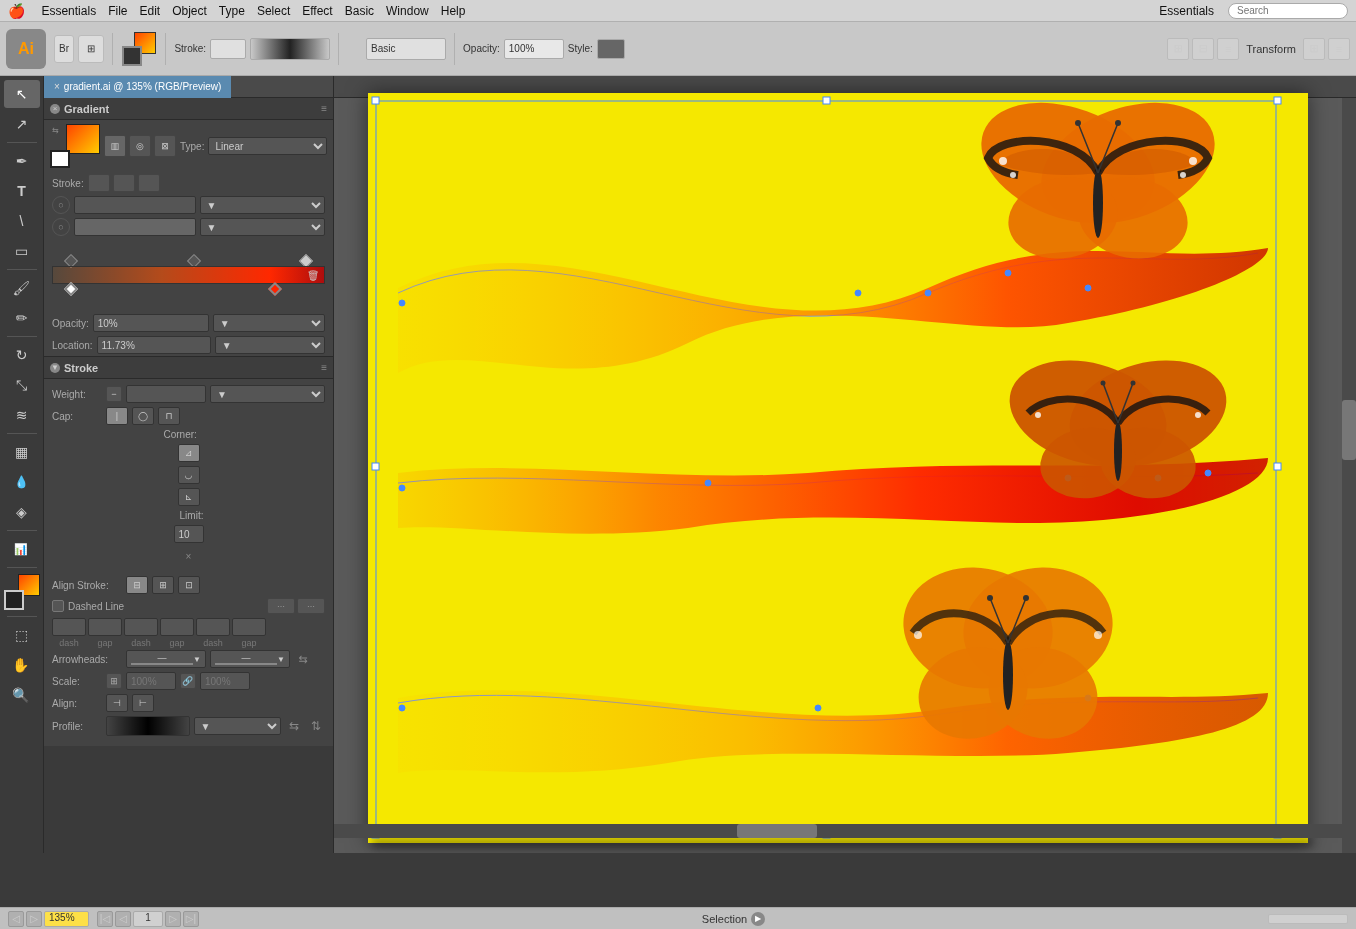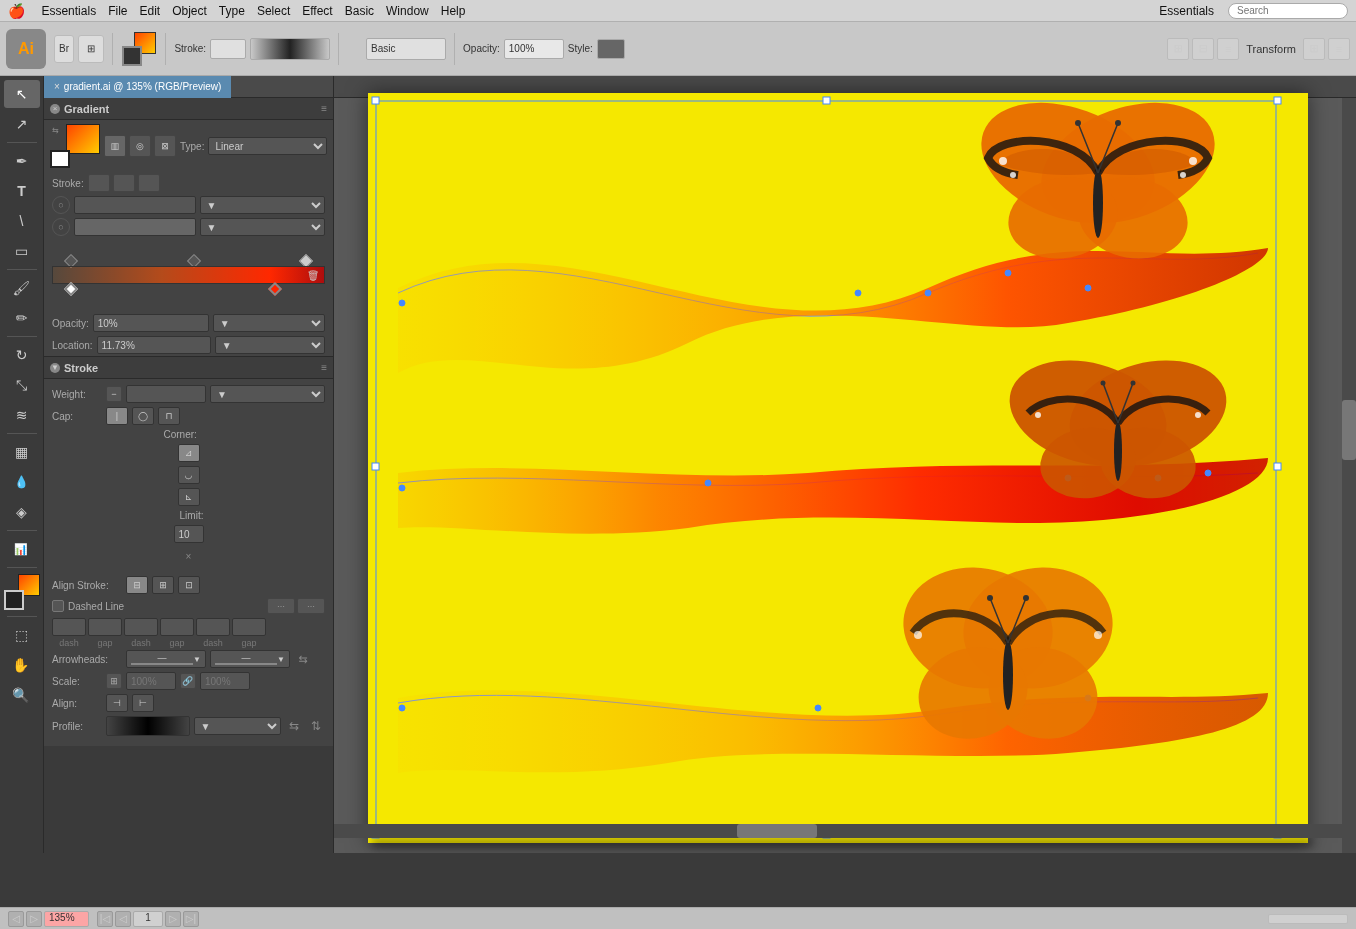--- a/index.html
+++ b/index.html
@@ -122,21 +122,21 @@
     .profile-label { font-size: 10px; color: #aaa; width: 50px; }
 
     
     .statusbar {
       width: 100%; height: 22px; background: #c0c0c0;
       display: flex; align-items: center; padding: 0 8px; gap: 8px;
       border-top: 1px solid #aaa; position: absolute; bottom: 0; left: 0;
     }
     .zoom-control { display: flex; align-items: center; gap: 2px; }
     .zoom-btn { width: 16px; height: 16px; background: #b0b0b0; border: 1px solid #999; border-radius: 2px; font-size: 10px; display: flex; align-items: center; justify-content: center; cursor: pointer; }
-    .zoom-field { width: 45px; height: 16px; background: #fca5a5; border: 1px solid #aaa; border-radius: 2px; font-size: 10px; padding: 0 4px; color: #333; }
+    .zoom-field { width: 45px; height: 16px; background: #fde047; border: 1px solid #aaa; border-radius: 2px; font-size: 10px; padding: 0 4px; color: #333; }
     .page-nav { display: flex; align-items: center; gap: 2px; }
     .page-field { width: 30px; height: 16px; background: #d0d0d0; border: 1px solid #aaa; border-radius: 2px; font-size: 10px; padding: 0 4px; text-align: center; color: #333; }
 
     
     .scrollbar-v { position: absolute; right: 0; top: 22px; bottom: 0; width: 14px; background: #4a4a4a; }
     .scrollbar-thumb-v { width: 14px; height: 60px; background: #777; border-radius: 3px; position: absolute; top: 40%; }
     .scrollbar-h { position: absolute; bottom: 0; left: 0; right: 14px; height: 14px; background: #4a4a4a; }
     .scrollbar-thumb-h { height: 14px; width: 80px; background: #777; border-radius: 3px; position: absolute; left: 40%; }
 
     
@@ -664,15 +664,19 @@
     <div class="zoom-btn">▷</div>
     <div class="zoom-field">135%</div>
   </div>
   <div class="page-nav">
     <div class="zoom-btn">|◁</div>
     <div class="zoom-btn">◁</div>
     <div class="page-field">1</div>
     <div class="zoom-btn">▷</div>
     <div class="zoom-btn">▷|</div>
   </div>
+  <div style="flex:1; display:flex; align-items:center; justify-content:center;">
+    <span style="font-size:11px; color:#333;">Selection</span>
+    <div style="margin-left:4px; width:14px; height:14px; background:#888; border-radius:50%; display:flex; align-items:center; justify-content:center; font-size:8px; color:#fff; cursor:pointer;">▶</div>
+  </div>
 
   <div style="width:80px; height:10px; background:#d0d0d0; border:1px solid #bbb; border-radius:2px; margin-left:auto;"></div>
 </div>
 
 </body></html>

